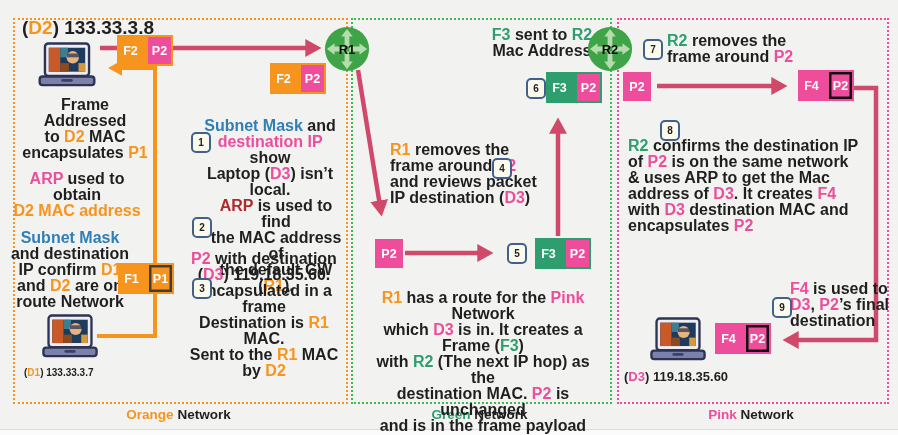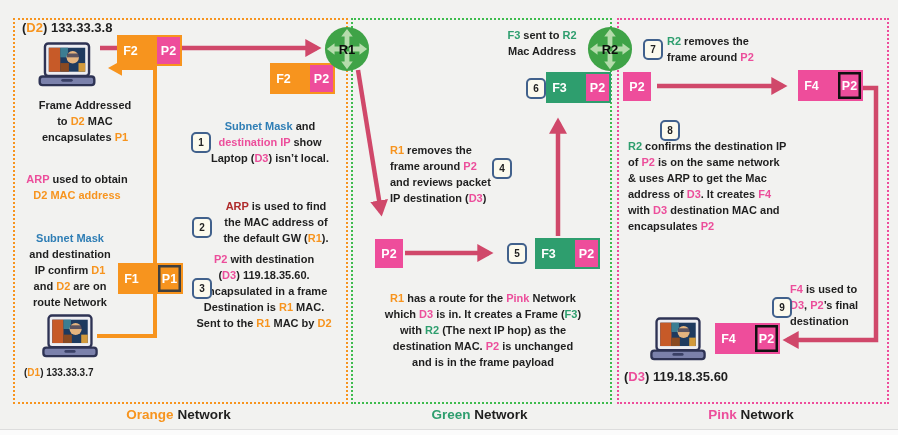--- a/index.html
+++ b/index.html
@@ -8,26 +8,26 @@
   .bottom-strip{position:absolute;left:0;top:429px;width:898px;height:6px;background:#FBFBFB;border-top:1px solid #DDD;}
   
   .net{position:absolute;border:2px dotted;}
   .net-orange{left:13px;top:18px;width:331px;height:382px;border-color:#F7941E;}
   .net-green{left:351px;top:18px;width:257px;height:382px;border-color:#3EBB4D;}
   .net-pink{left:617px;top:18px;width:268px;height:382px;border-color:#EE4D9B;}
   .net-label{position:absolute;top:407px;text-align:center;font-size:13.5px;}
   
   .overlay{position:absolute;left:0;top:0;z-index:2;pointer-events:none;}
   
-  .txt{position:absolute;font-size:11px;line-height:16px;white-space:pre-line;z-index:3;}
+  .txt{position:absolute;font-size:16px;line-height:16px;white-space:pre-line;z-index:3;}
   .center{text-align:center;}
   .c-k{color:#1F1F1F;} .c-o{color:#F7941E;} .c-p{color:#EC4E9B;}
   .c-g{color:#2E9E6E;} .c-b{color:#2F7EB5;} .c-r{color:#AF2B2B;}
   
-  .frame{position:absolute;display:flex;gap:15px;padding:2px;z-index:4;}
+  .frame{position:absolute;display:flex;gap:6px;padding:2px;z-index:4;}
   .frame-o{background:#F7941E;} .frame-g{background:#2E9E6E;} .frame-pk{background:#EE4D9B;}
   .cell{width:23px;height:27px;display:flex;align-items:center;justify-content:center;
         color:#fff;font-size:12.5px;}
   .bg-o{background:#F7941E;} .bg-p{background:#EE4D9B;} .bg-g{background:#2E9E6E;}
   .outline-dark{box-shadow:inset 0 0 0 2.5px #3F3F3F;}
   .outline-black{box-shadow:inset 0 0 0 2.5px #111;}
   .p2solo{position:absolute;width:28px;height:29px;background:#EE4D9B;color:#fff;
           display:flex;align-items:center;justify-content:center;font-size:12.5px;z-index:4;}
   
   .badge{position:absolute;width:16px;height:17px;background:#FCFAED;border:2px solid #41618C;
@@ -110,21 +110,21 @@
   <svg class="laptop" style="left:38px;top:42px;" width="58" height="46">
       <use href="#laptop-sym"></use>
     </svg>
   <svg class="laptop" style="left:42px;top:314px;" width="56" height="45">
       <use href="#laptop-sym"></use>
     </svg>
   <svg class="laptop" style="left:650px;top:317px;" width="56" height="45">
       <use href="#laptop-sym"></use>
     </svg>
 
-  <div class="txt" style="left:22px;top:20px;font-size:13px;"><span class="c-k">(</span><span class="c-o">D2</span><span class="c-k">) 133.33.3.8</span></div>
+  <div class="txt" style="left:22px;top:20px;font-size:19px;"><span class="c-k">(</span><span class="c-o">D2</span><span class="c-k">) 133.33.3.8</span></div>
   <div class="txt" style="left:24px;top:365px;font-size:10px;"><span class="c-k">(</span><span class="c-o">D1</span><span class="c-k">) 133.33.3.7</span></div>
   <div class="txt" style="left:624px;top:369px;font-size:13px;"><span class="c-k">(</span><span class="c-p">D3</span><span class="c-k">) 119.18.35.60</span></div>
 
   <div class="frame frame-o" style="left:117px;top:35px;">
     <div class="cell bg-o">F2</div>
     <div class="cell bg-p">P2</div>
   </div>
   <div class="frame frame-o" style="left:270px;top:63px;">
     <div class="cell bg-o">F2</div>
     <div class="cell bg-p">P2</div>

